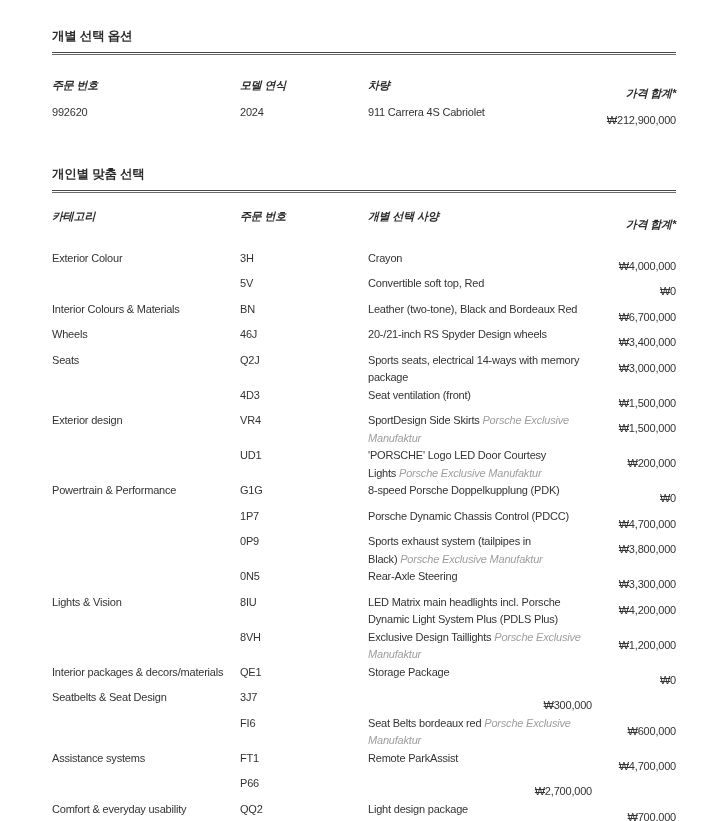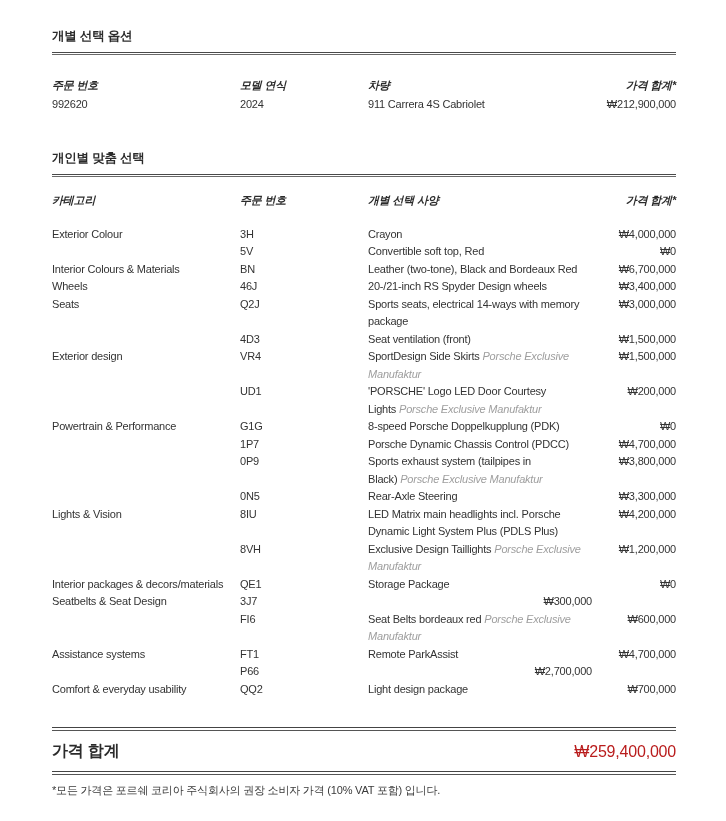--- a/index.html
+++ b/index.html
@@ -33,21 +33,21 @@
     border-bottom: 1.5px solid #555555;
     background: #fff;
   }
   .grid {
     display: grid;
     grid-template-columns: 188px 128px 224px 1fr;
     align-items: start;
   }
   .cell { font-size: 11px; line-height: 17.5px; letter-spacing: -0.2px; }
   .hdr  { font-weight: bold; color: #2b2b2b; font-style: italic; }
-  .num  { text-align: right; white-space: nowrap; }
+  .num  { text-align: right; white-space: nowrap; margin-top: 8px; }
   .vehicle-grid { margin-top: 22px; }
   .vehicle-row  { margin-top: 1px; }
   .section2 { margin-top: 37px; }
   .options-header { margin-top: 15px; }
   .options-body   { margin-top: 16px; }
   .manufaktur {
     color: #9e9e9e;
     font-style: italic;
   }
   .totals { margin-top: 29px; }

